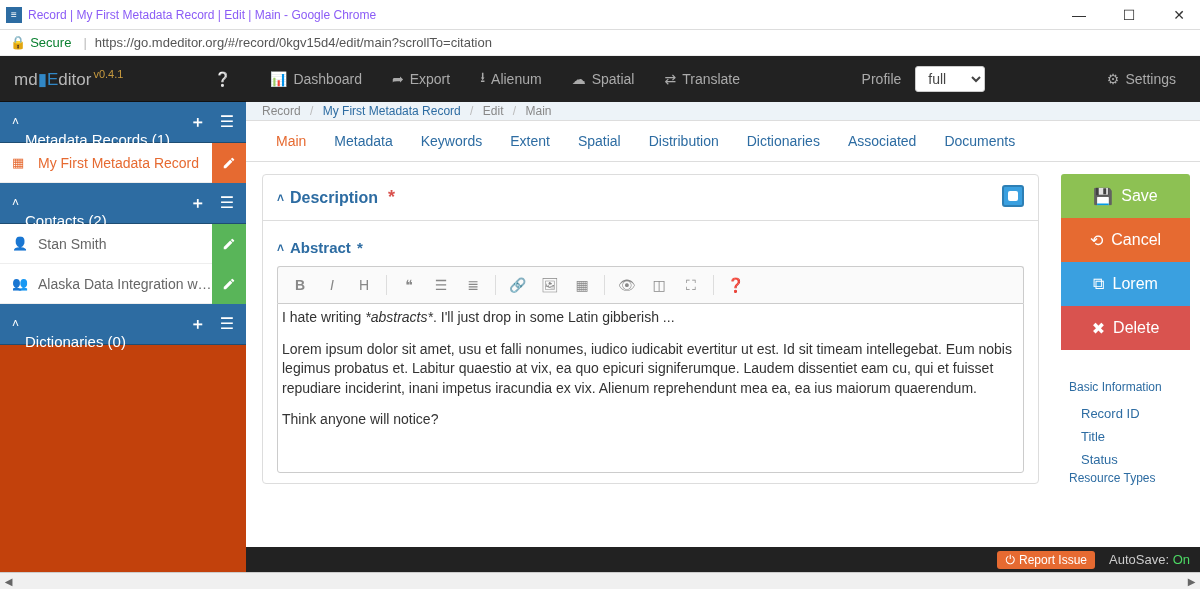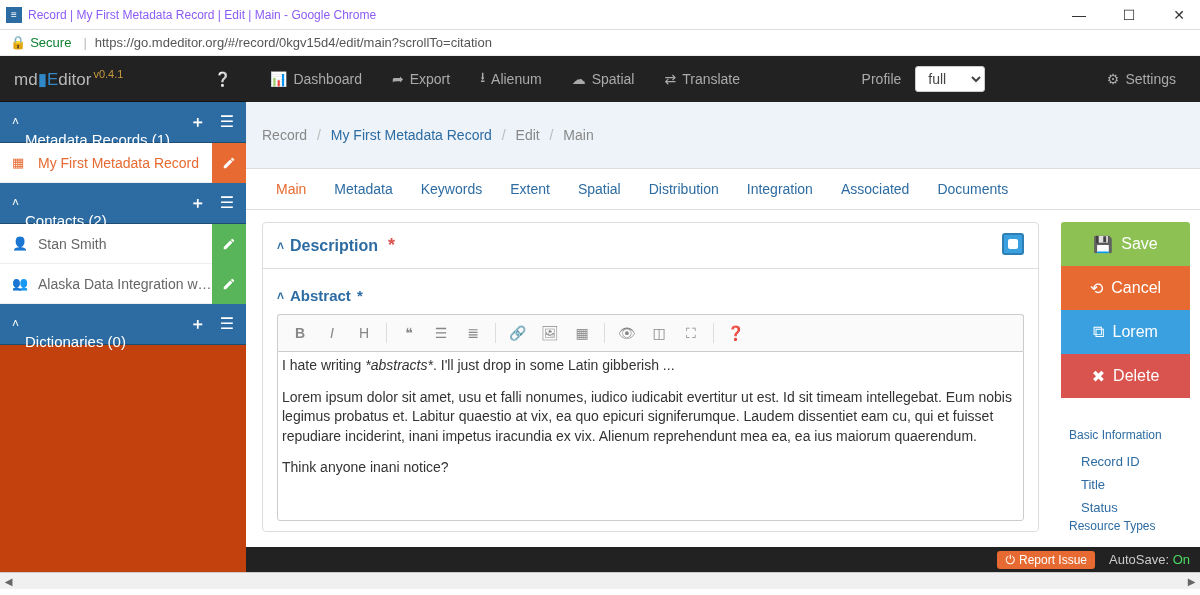--- a/index.html
+++ b/index.html
@@ -29,21 +29,21 @@
 .listrow .ic { width: 18px; margin-right: 8px; font-size: 13px; }
 .listrow .txt { flex: 1; overflow: hidden; text-overflow: ellipsis; white-space: nowrap; font-size: 14px; }
 .listrow .editbtn { width: 34px; height: 40px; background: #e66a31; margin-right: -12px; display: flex; align-items: center; justify-content: center; color: #fff; }
 .listrow .editbtn.green { background: #59b559; }
 .main { flex: 1; display: flex; flex-direction: column; background: #fff; overflow: hidden; }
 .topnav { height: 46px; background: #222; display: flex; align-items: center; padding: 0 14px; color: #aaa; gap: 10px; }
 .topnav .navitem { color: #aaa; padding: 0 10px; cursor: pointer; font-size: 14px; display: flex; align-items: center; gap: 6px; }
 .topnav .spacer { flex: 1; }
 .topnav select { background: #fff; border: 1px solid #ccc; height: 26px; padding: 2px 22px 2px 8px; font-size: 14px; color: #444; border-radius: 3px; }
 .topnav .plabel { color: #aaa; margin-right: 4px; font-size: 14px; }
-.crumb { padding: 25px 16px; background: #edf3f8; border-bottom: 1px solid #ddd; color: #888; font-size: 14px; }
+.crumb { padding: 2px 16px; background: #edf3f8; border-bottom: 1px solid #ddd; color: #888; font-size: 12px; }
 .crumb a { color: #2d6ca2; text-decoration: none; cursor: pointer; }
 .crumb .sl { color: #bbb; margin: 0 6px; }
 .subnav { display: flex; padding: 0 16px; border-bottom: 1px solid #ddd; }
 .subnav .tab { padding: 12px 14px; color: #2d6ca2; cursor: pointer; font-size: 14px; }
 .subnav .tab.active { color: #e66a31; }
 .content { flex: 1; display: flex; overflow: hidden; }
 .editor { flex: 1; padding: 12px 16px; overflow: auto; }
 .panel { border: 1px solid #ddd; border-radius: 4px; margin-bottom: 12px; }
 .panel-heading { padding: 10px 14px; border-bottom: 1px solid #ddd; display: flex; align-items: center; }
 .panel-heading .ttl { color: #2d6ca2; font-weight: bold; font-size: 16px; display: flex; align-items: center; gap: 6px; }
@@ -207,21 +207,21 @@
       <span style="color:#888">Main</span>
     </div>
 
     <div class="subnav">
       <div class="tab active">Main</div>
       <div class="tab">Metadata</div>
       <div class="tab">Keywords</div>
       <div class="tab">Extent</div>
       <div class="tab">Spatial</div>
       <div class="tab">Distribution</div>
-      <div class="tab">Integration</div>
+      <div class="tab">Dictionaries</div>
       <div class="tab">Associated</div>
       <div class="tab">Documents</div>
     </div>
 
     <div class="content">
       <div class="editor">
         <div class="panel">
           <div class="panel-heading">
             <span class="ttl">
                 <span style="font-size:12px">˄</span>
@@ -257,21 +257,21 @@
               <span class="tdiv"></span>
               <span class="tbtn">👁</span>
               <span class="tbtn">◫</span>
               <span class="tbtn">⛶</span>
               <span class="tdiv"></span>
               <span class="tbtn">❓</span>
             </div>
             <div class="tarea">
               <p><span>I hate writing </span><i>*abstracts*</i><span>.  I'll just drop in some Latin gibberish ...</span></p>
               <p>Lorem ipsum dolor sit amet, usu et falli nonumes, iudico iudicabit evertitur ut est. Id sit timeam intellegebat. Eum nobis legimus probatus et. Labitur quaestio at vix, ea quo epicuri signiferumque. Laudem dissentiet eam cu, qui et fuisset repudiare inciderint, inani impetus iracundia ex vix. Alienum reprehendunt mea ea, ea ius maiorum quaerendum.</p>
-              <p>Think anyone inani notice?</p>
+              <p>Think anyone will notice?</p>
             </div>
           </div>
         </div>
       </div>
 
       <div class="sidebtns">
         <div class="bigbtn save">
             <span>💾</span>
             <span>Save</span>
           </div>

